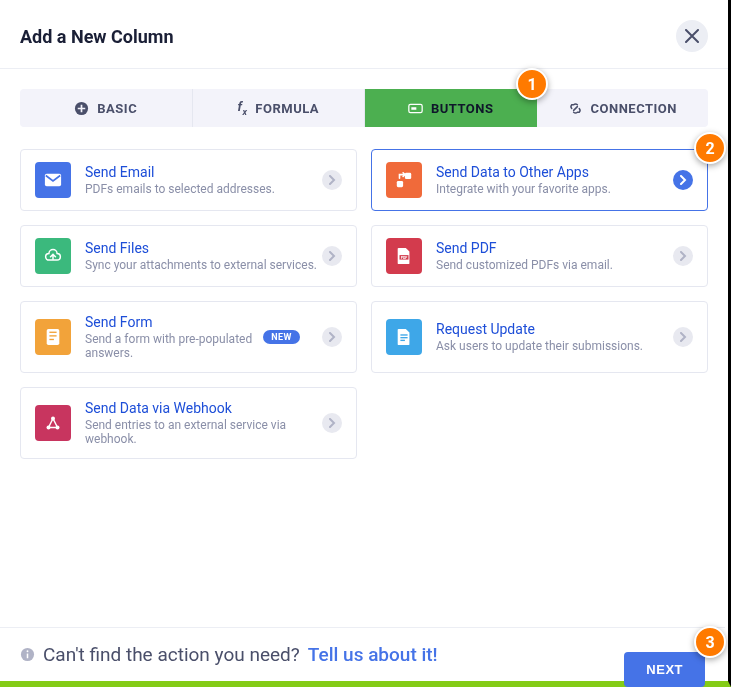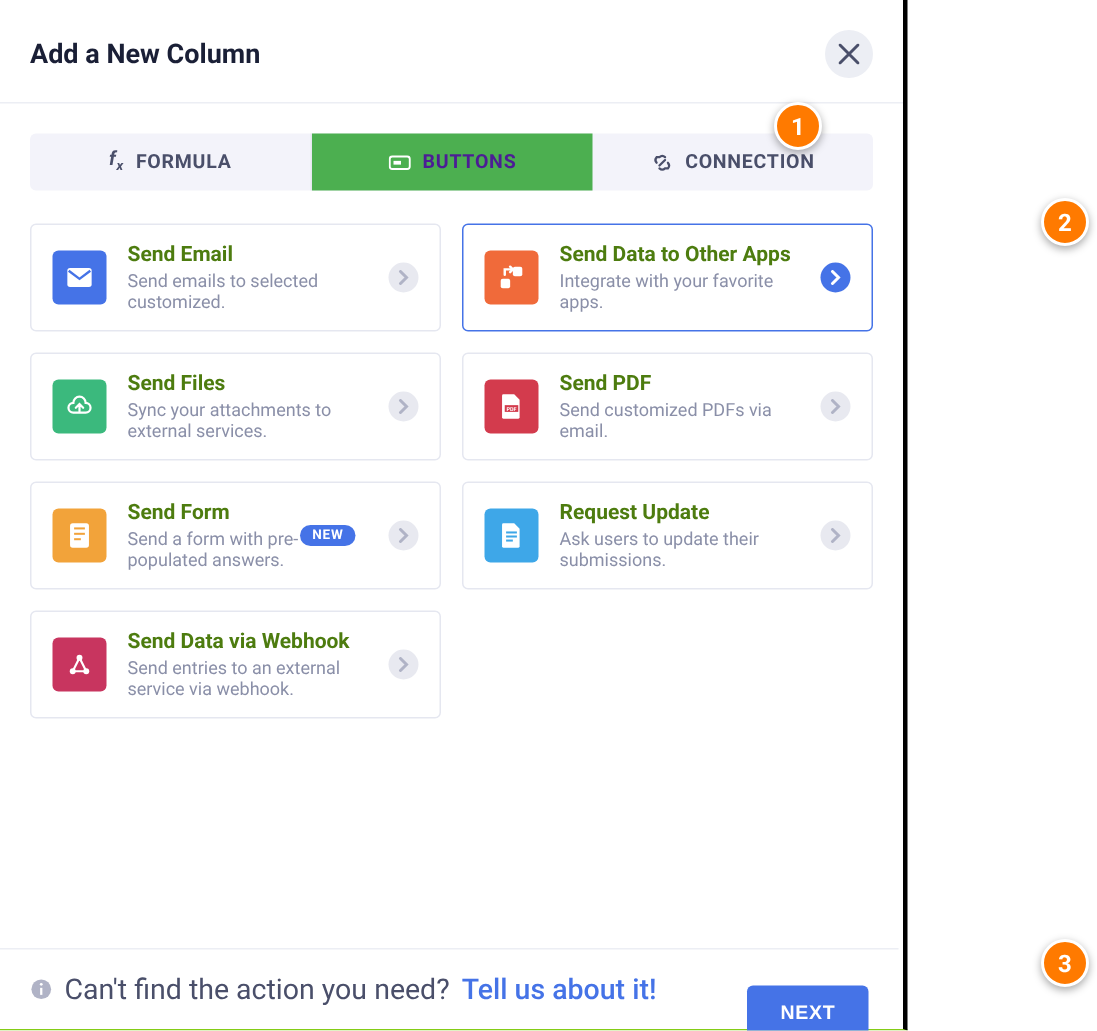--- a/index.html
+++ b/index.html
@@ -6,22 +6,22 @@
   body {
     font-family: -apple-system, BlinkMacSystemFont, "Segoe UI", Roboto, Helvetica, Arial, sans-serif;
     background: #fff;
     width: 731px;
     height: 687px;
     position: relative;
     overflow: hidden;
   }
   .frame {
     border-right: 3px solid #000;
-    border-bottom: 1px solid #84cc16;
-    width: 605px;
+    border-bottom: 6px solid #84cc16;
+    width: 731px;
     height: 687px;
     position: relative;
     background: #fff;
   }
   .header {
     display: flex;
     align-items: center;
     justify-content: space-between;
     padding: 20px 20px 16px 20px;
     border-bottom: 1px solid #eceef4;
@@ -62,21 +62,21 @@
     font-weight: 700;
     letter-spacing: 0.5px;
     color: #4a4f6a;
     cursor: pointer;
     border-right: 1px solid #e5e7f0;
     position: relative;
   }
   .tab:last-child { border-right: none; }
   .tab.active {
     background: #4caf50;
-    color: #4c1d95;
+    color: #0f172a;
     border-right: none;
   }
   .tab svg { width: 15px; height: 15px; }
   .grid {
     display: grid;
     grid-template-columns: 1fr 1fr;
     gap: 14px;
   }
   .card {
     display: flex;
@@ -99,22 +99,22 @@
     display: flex;
     align-items: center;
     justify-content: center;
     flex-shrink: 0;
     margin-right: 14px;
   }
   .card-icon svg { width: 18px; height: 18px; }
   .card-text { flex: 1; }
   .card-title {
     font-size: 14px;
-    font-weight: 700;
-    color: #4d7c0f;
+    font-weight: 400;
+    color: #1d4ed8;
     display: flex;
     align-items: center;
     gap: 8px;
   }
   .card-desc {
     font-size: 12px;
     color: #8a8fa8;
     margin-top: 2px;
   }
   .card-arrow {
@@ -213,20 +213,27 @@
       <svg viewBox="0 0 14 14">
           <path d="M1 1 L13 13 M13 1 L1 13" stroke="#4a4f6a" stroke-width="2" fill="none" stroke-linecap="round"></path>
         </svg>
     </div>
   </div>
 
   <div class="content">
 
     <div class="tabs">
       <div class="tab">
+        <svg viewBox="0 0 16 16">
+            <circle cx="8" cy="8" r="7" fill="#4a4f6a"></circle>
+            <path d="M8 4 V12 M4 8 H12" stroke="#f3f3fa" stroke-width="1.8"></path>
+          </svg>
+        <span>BASIC</span>
+      </div>
+      <div class="tab">
         <span style="font-style:italic;font-weight:700;font-size:13px;">f<sub style="font-size:9px;">x</sub></span>
         <span>FORMULA</span>
       </div>
       <div class="tab active">
         <svg viewBox="0 0 18 14">
             <rect x="1" y="2" width="16" height="10" rx="2" fill="none" stroke="#fff" stroke-width="1.5"></rect>
             <rect x="4" y="5.5" width="6" height="3" fill="#fff"></rect>
           </svg>
         <span>BUTTONS</span>
       </div>
@@ -242,21 +249,21 @@
 
       <div class="card">
         <div class="card-icon" style="background:#4573e7">
           <svg viewBox="0 0 20 16">
               <rect x="1" y="1" width="18" height="14" rx="2" fill="#fff"></rect>
               <path d="M2 3 L10 9 L18 3" fill="none" stroke="#4573e7" stroke-width="1.8"></path>
             </svg>
         </div>
         <div class="card-text">
           <div class="card-title">Send Email</div>
-          <div class="card-desc">Send emails to selected customized.</div>
+          <div class="card-desc">PDFs emails to selected addresses.</div>
         </div>
         <div class="card-arrow">
           <svg viewBox="0 0 10 10">
               <path d="M3 1 L7 5 L3 9" fill="none" stroke="#b0b3c6" stroke-width="2" stroke-linecap="round"></path>
             </svg>
         </div>
       </div>
 
       <div class="card selected">
         <div class="card-icon" style="background:#f06a3a">

